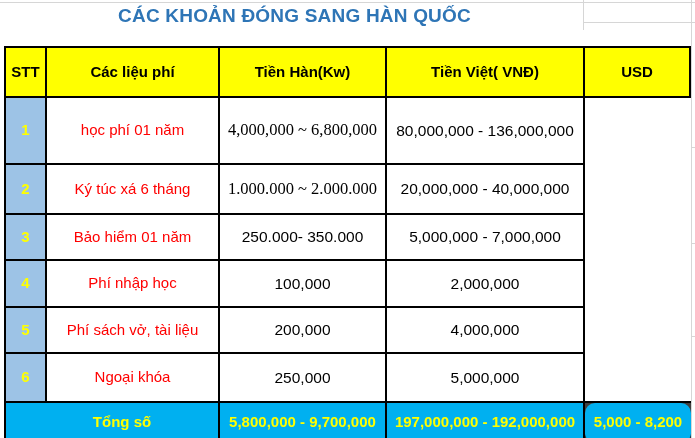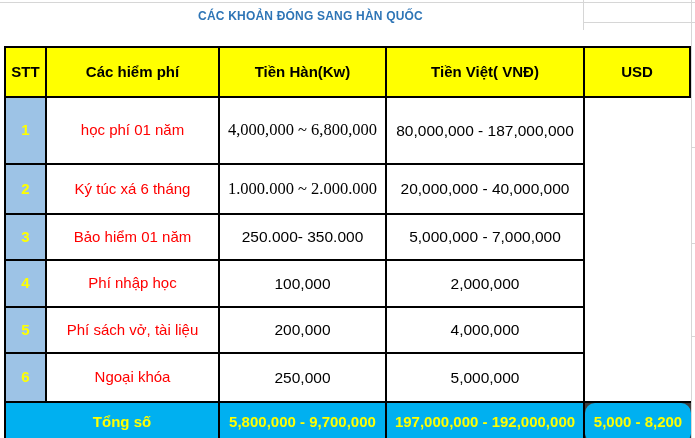--- a/index.html
+++ b/index.html
@@ -3,23 +3,23 @@
 <meta charset="utf-8">
 <style>
   html,body{margin:0;padding:0;}
   body{
     width:695px;height:438px;position:relative;overflow:hidden;
     background:#ffffff;
     font-family:"Liberation Sans", sans-serif;
   }
   
   .title{
-    position:absolute;left:21px;top:2px;width:579px;height:28px;
+    position:absolute;left:5px;top:2px;width:579px;height:28px;
     display:flex;align-items:center;justify-content:center;
-    color:#2E75B6;font-size:12px;font-weight:bold;letter-spacing:.2px;
+    color:#2E75B6;font-size:19px;font-weight:bold;letter-spacing:.2px;
   }
   
   .gl{position:absolute;background:#D6D6D6;}
   
   .tbl{
     position:absolute;left:4px;top:46px;
     display:grid;
     grid-template-columns:41px 173px 167px 198px 106px;
     grid-template-rows:50px 67px 50px 46px 47px 46px 49px 41px;
     border-top:2px solid #000;border-left:2px solid #000;
@@ -55,29 +55,29 @@
 <div class="gl" style="left:45px;top:426px;width:1px;height:12px;"></div>
 <div class="gl" style="left:218px;top:426px;width:1px;height:12px;"></div>
 <div class="gl" style="left:385px;top:426px;width:1px;height:12px;"></div>
 <div class="gl" style="left:583px;top:426px;width:1px;height:12px;"></div>
 
 <div class="title">CÁC KHOẢN ĐÓNG SANG HÀN QUỐC</div>
 
 <div class="tbl">
 
   <div class="cell hdr">STT</div>
-  <div class="cell hdr">Các hiểm phí</div>
+  <div class="cell hdr">Các liệu phí</div>
   <div class="cell hdr">Tiền Hàn(Kw)</div>
   <div class="cell hdr">Tiền Việt( VNĐ)</div>
   <div class="cell hdr">USD</div>
 
   <div class="cell stt">1</div>
   <div class="cell fee">học phí 01 năm</div>
   <div class="cell val serif">4,000,000 ~ 6,800,000</div>
-  <div class="cell val">80,000,000 - 187,000,000</div>
+  <div class="cell val">80,000,000 - 136,000,000</div>
 
   <div class="cell usd-empty"></div>
 
   <div class="cell stt">2</div>
   <div class="cell fee">Ký túc xá 6 tháng</div>
   <div class="cell val serif">1.000.000 ~ 2.000.000</div>
   <div class="cell val">20,000,000 - 40,000,000</div>
 
   <div class="cell stt">3</div>
   <div class="cell fee">Bảo hiểm 01 năm</div>

